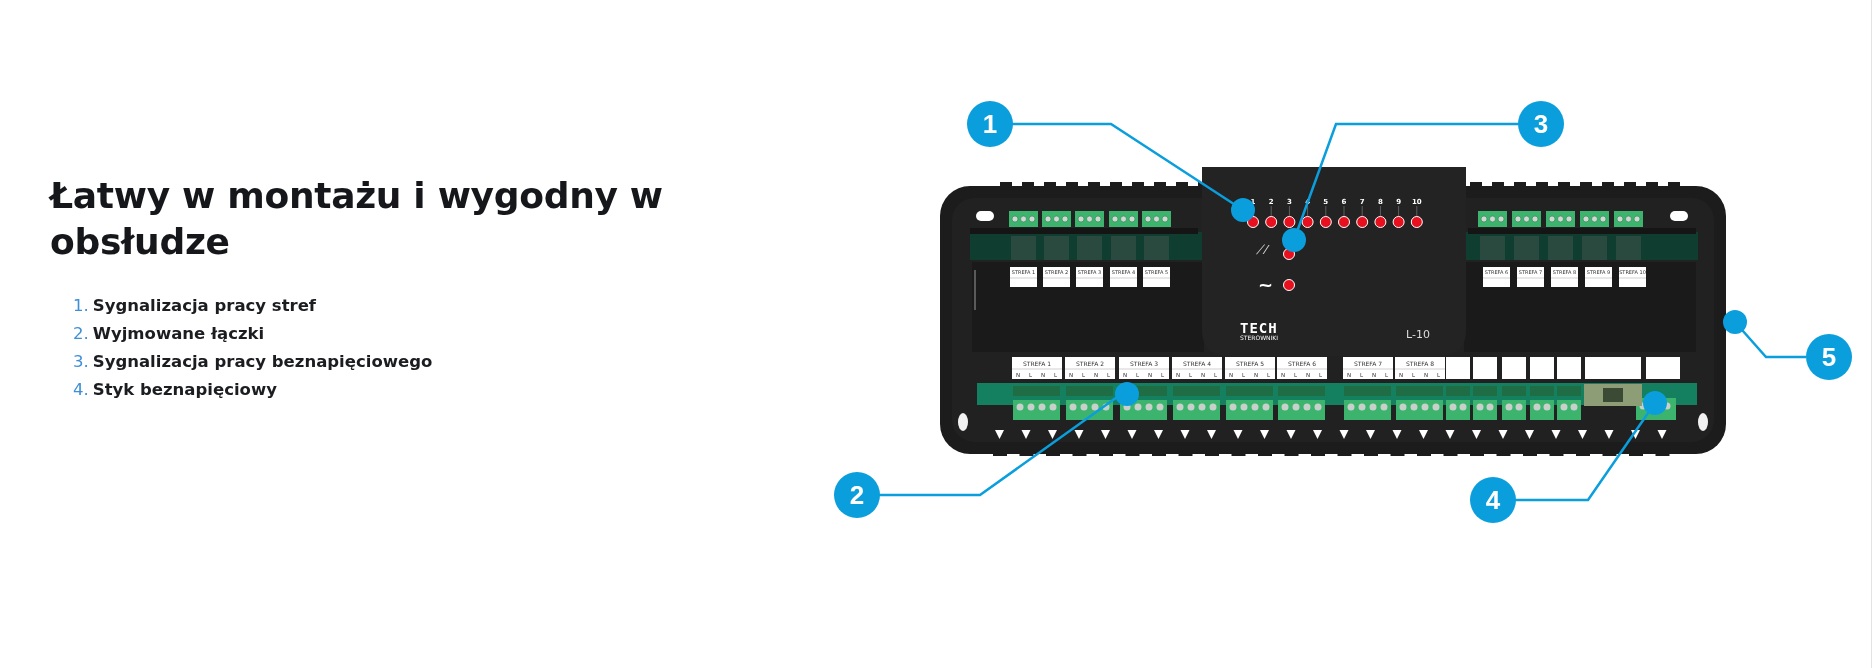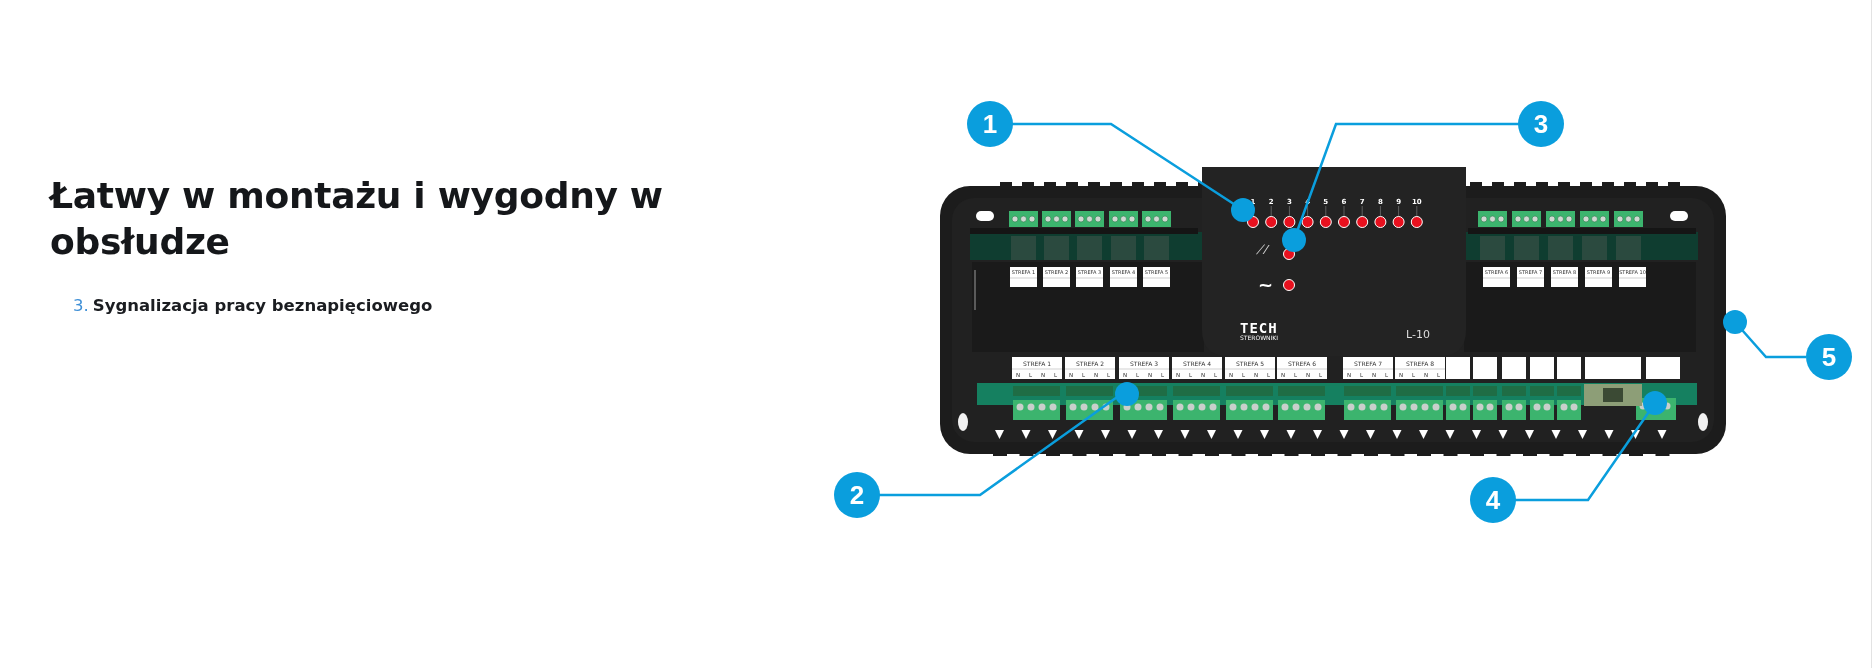--- a/index.html
+++ b/index.html
@@ -13,21 +13,24 @@
   .device{position:absolute;left:0;top:0;}
 </style>
 </head>
 <body>
 
 <div class="page-edge"></div>
 
 <h2 class="heading">Łatwy w montażu i wygodny w obsłudze</h2>
 
 <ol class="features">
+  <li><span class="num">1.</span><span class="txt">Sygnalizacja pracy stref</span></li>
+  <li><span class="num">2.</span><span class="txt">Wyjmowane łączki</span></li>
   <li><span class="num">3.</span><span class="txt">Sygnalizacja pracy beznapięciowego</span></li>
+  <li><span class="num">4.</span><span class="txt">Styk beznapięciowy</span></li>
 </ol>
 
 <svg class="device" id="device-svg" width="1874" height="668" viewBox="0 0 1874 668">
 
   <g>
     <rect x="940" y="186" width="786" height="268" rx="30" fill="#1c1c1c"></rect>
     <rect x="952" y="198" width="762" height="244" rx="22" fill="#212121"></rect>
     <g id="top-teeth">
         <rect x="1000" y="182" width="12" height="6" fill="#1c1c1c"></rect>
         <rect x="1022" y="182" width="12" height="6" fill="#1c1c1c"></rect>

